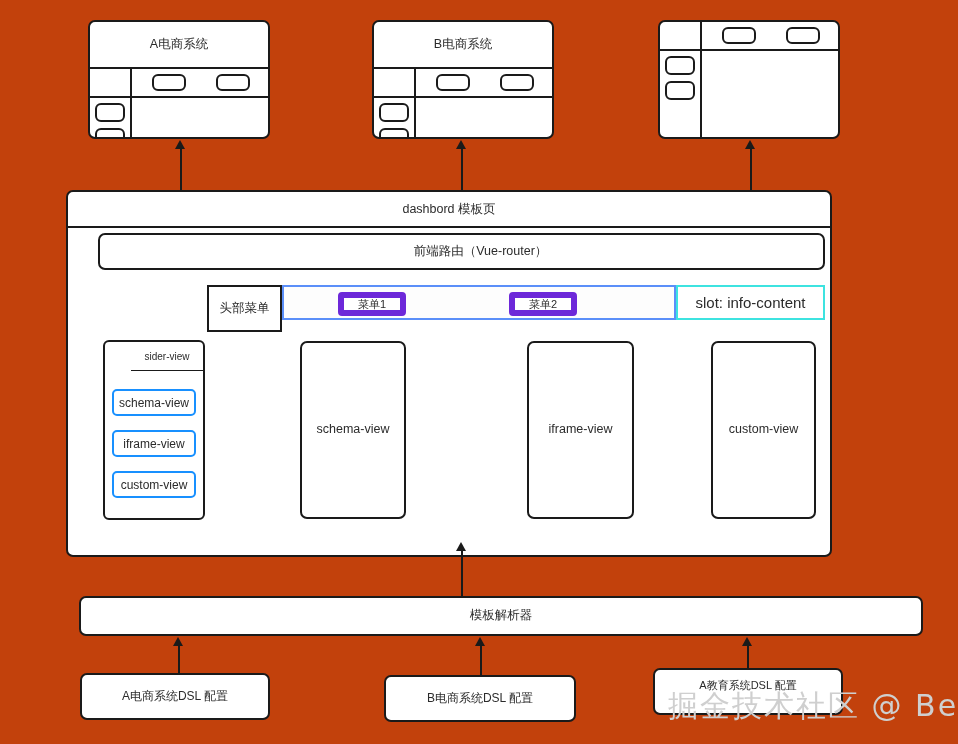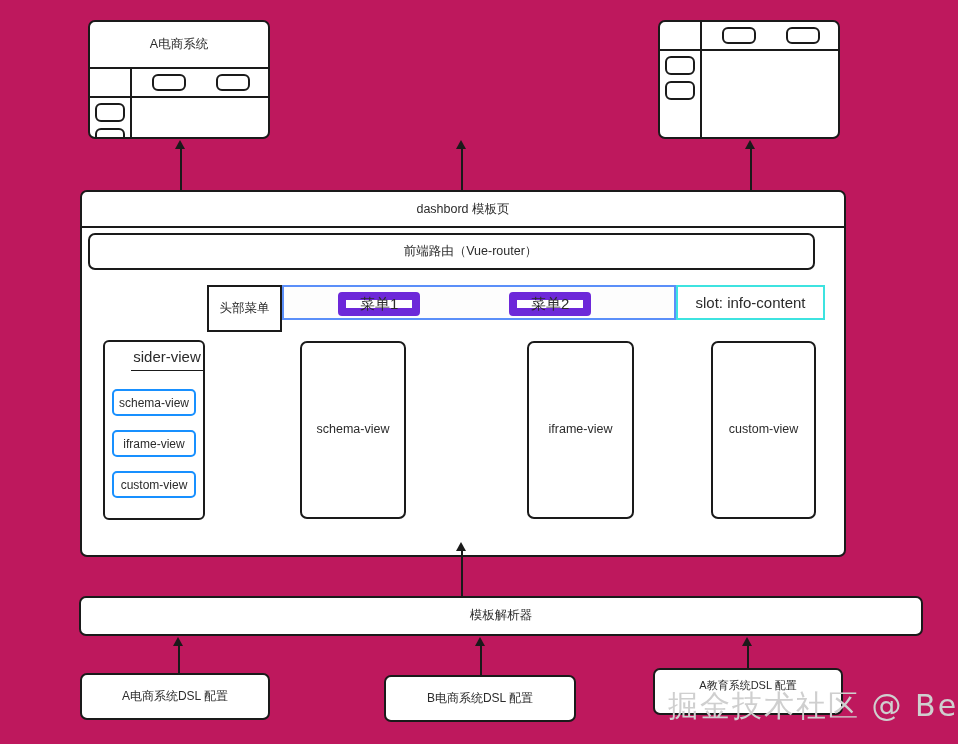--- a/index.html
+++ b/index.html
@@ -8,21 +8,21 @@
     background: #ffffff;
   }
   body {
     font-family: "Liberation Sans", "DejaVu Sans", sans-serif;
     color: #1f1f1f;
   }
   #canvas {
     position: relative;
     width: 958px;
     height: 744px;
-    background: #be185d;
+    background: #c2410c;
     overflow: hidden;
   }
   .abs { position: absolute; box-sizing: border-box; }
 
   
   .box {
     border: 2px solid #1a1a1a;
     border-radius: 7px;
     background: #ffffff;
     display: flex;
@@ -128,24 +128,24 @@
   }
   .hdr-blue {
     border: 2px solid #5b8ff9;
     background: #fdfdfd;
     display: flex;
     align-items: center;
     box-sizing: border-box;
     position: relative;
   }
   .menu-chip {
-    border: 8px solid #6d28d9;
+    border: 6px solid #6d28d9;
     border-radius: 4px;
     background: #fff;
-    font-size: 15px;
+    font-size: 11px;
     color: #2b2b2b;
     padding: 3px 14px;
     box-sizing: border-box;
     position: absolute;
     display: flex;
     align-items: center;
     justify-content: center;
     height: 24px;
   }
   .hdr-cyan {
@@ -166,21 +166,21 @@
     background: #fff;
     box-sizing: border-box;
     overflow: hidden;
   }
   #sider-head {
     height: 28px;
     border-bottom: 1.6px solid #1a1a1a;
     display: flex;
     align-items: center;
     justify-content: center;
-    font-size: 15px;
+    font-size: 10px;
     color: #2b2b2b;
     margin-left: 26px;
   }
   #sider-items {
     padding: 18px 10px 10px 10px;
     display: flex;
     flex-direction: column;
     gap: 14px;
     align-items: center;
   }
@@ -240,20 +240,37 @@
     </div>
     <div class="app-body">
       <div class="app-side">
         <div class="pill"></div>
         <div class="pill"></div>
       </div>
       <div class="app-main"></div>
     </div>
   </div>
 
+  <div class="app-window abs" style="left:372px; top:20px; width:182px; height:119px;">
+    <div class="app-title">B电商系统</div>
+    <div class="app-toolbar">
+      <div class="app-toolbar-left"></div>
+      <div class="app-toolbar-right">
+        <div class="pill"></div>
+        <div class="pill"></div>
+      </div>
+    </div>
+    <div class="app-body">
+      <div class="app-side">
+        <div class="pill"></div>
+        <div class="pill"></div>
+      </div>
+      <div class="app-main"></div>
+    </div>
+  </div>
 
   <div class="app-window abs" style="left:658px; top:20px; width:182px; height:119px;">
     <div class="app-toolbar">
       <div class="app-toolbar-left"></div>
       <div class="app-toolbar-right">
         <div class="pill"></div>
         <div class="pill"></div>
       </div>
     </div>
     <div class="app-body">
@@ -267,25 +284,25 @@
 
   <div class="arrow-line" style="left:180px; top:148px; height:42px;"></div>
   <div class="arrow-head" style="left:175px; top:140px;"></div>
 
   <div class="arrow-line" style="left:461px; top:148px; height:42px;"></div>
   <div class="arrow-head" style="left:456px; top:140px;"></div>
 
   <div class="arrow-line" style="left:750px; top:148px; height:42px;"></div>
   <div class="arrow-head" style="left:745px; top:140px;"></div>
 
-  <div id="dashboard-panel" class="abs" style="left:80px; top:190px; width:766px; height:367px;">
+  <div id="dashboard-panel" class="abs" style="left:66px; top:190px; width:766px; height:367px;">
     <div id="dashboard-title">dashbord 模板页</div>
   </div>
 
-  <div class="box abs" style="left:88px; top:233px; width:727px; height:37px;padding-left:38px;">前端路由（Vue-router）</div>
+  <div class="box abs" style="left:98px; top:233px; width:727px; height:37px;padding-left:38px;">前端路由（Vue-router）</div>
 
 
   <div class="hdr-cell abs" style="left:207px; top:285px; width:75px; height:47px;">头部菜单</div>
 
   <div class="hdr-blue abs" style="left:282px; top:285px; width:394px; height:35px;">
     <div class="menu-chip" style="left:54px; top:5px;">菜单1</div>
     <div class="menu-chip" style="left:225px; top:5px;">菜单2</div>
   </div>
 
   <div class="hdr-cyan abs" style="left:676px; top:285px; width:149px; height:35px;">slot: info-content</div>

